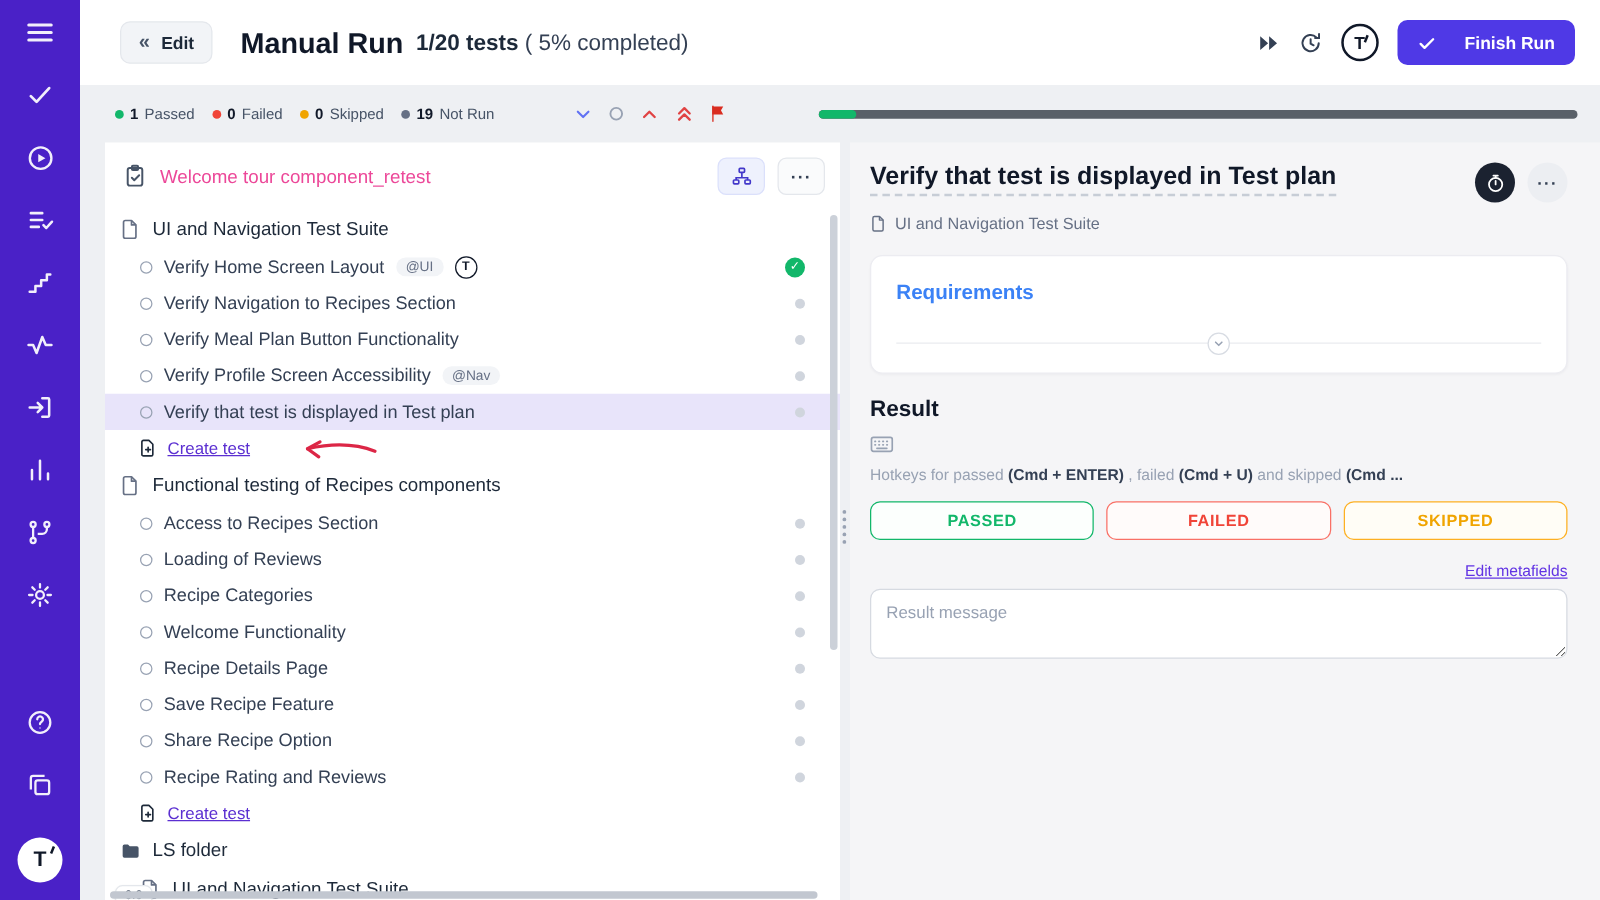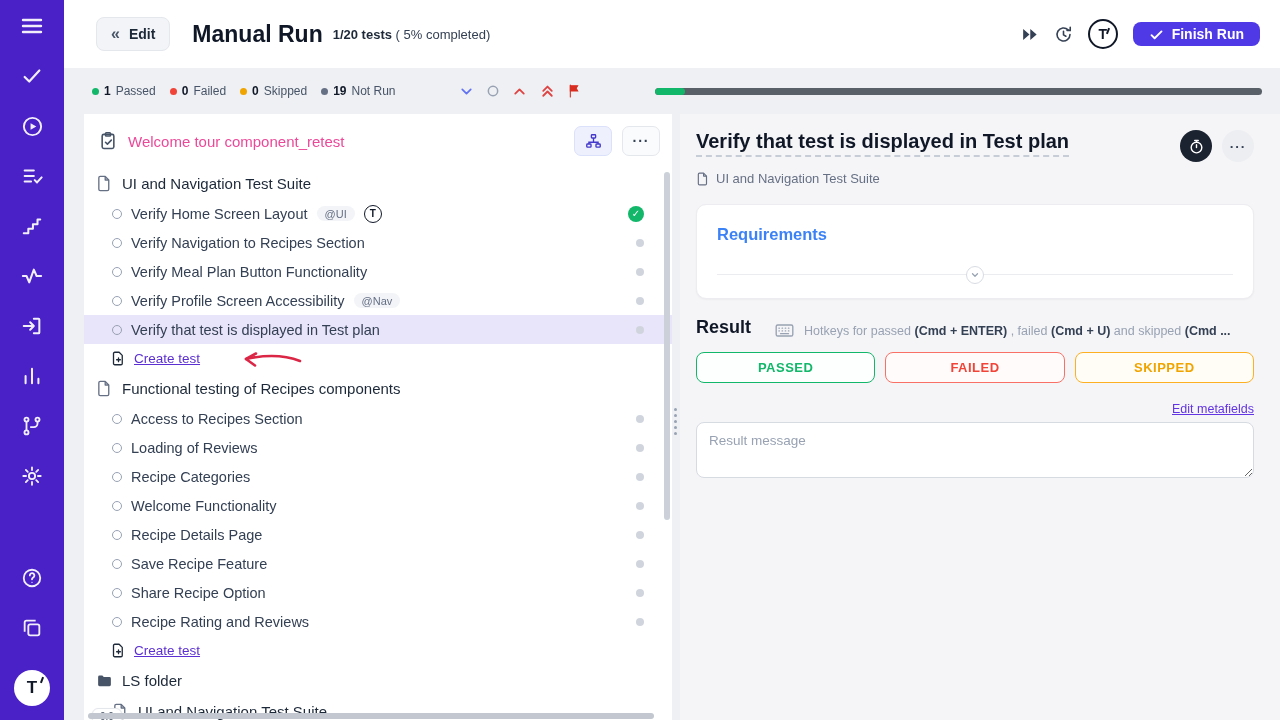--- a/index.html
+++ b/index.html
@@ -22,29 +22,29 @@
   .main { flex:1; display:flex; flex-direction:column; min-width:0; }
 
   
   .topbar { height:68px; background:#fff; display:flex; align-items:center;
     padding:0 20px 0 32px; flex-shrink:0; }
   .runs-btn { display:flex; align-items:center; gap:9px; height:34px; padding:0 14px;
     background:#f2f4f7; border:1px solid #e4e7ec; border-radius:8px; font-size:14px;
     font-weight:600; color:#1d2939; cursor:pointer; font-family:inherit; }
   .chev2-left { font-size:16px; color:#475467; line-height:1; }
   .page-title { font-size:23px; font-weight:700; color:#101828; margin-left:22px; }
-  .subtitle { margin-left:10px; font-size:13px; color:#1d2939; }
+  .subtitle { margin-left:10px; font-size:18px; color:#1d2939; }
   .subtitle .b { font-weight:700; }
   .subtitle .l { color:#344054; }
   .topbar-right { margin-left:auto; display:flex; align-items:center; gap:15px; }
   .tb-ic { color:#344054; display:flex; cursor:pointer; }
   .logo-circle { width:30px; height:30px; border:2px solid #101828; border-radius:50%;
     background:#fff; display:flex; align-items:center; justify-content:center;
     font-weight:700; font-size:14px; color:#101828; position:relative; cursor:pointer; }
-  .finish-btn { display:flex; align-items:center; gap:8px; height:24px; padding:0 16px;
+  .finish-btn { display:flex; align-items:center; gap:23px; height:36px; padding:0 16px;
     background:#4f39e6; border:none; border-radius:8px; color:#fff; font-size:14px;
     font-weight:600; cursor:pointer; font-family:inherit; }
 
   
   .statusbar { height:46px; display:flex; align-items:center; padding:0 18px 0 28px; flex-shrink:0; }
   .legend { display:flex; align-items:center; gap:14px; }
   .leg { display:flex; align-items:center; gap:5px; font-size:12px; color:#475467; }
   .dot { width:7px; height:7px; border-radius:50%; }
   .cnt { font-weight:700; color:#101828; }
   .sort-icons { display:flex; align-items:center; gap:11px; margin-left:62px; }
@@ -103,21 +103,21 @@
   .dmore-btn { width:32px; height:32px; border-radius:50%; background:#eceef2; color:#344054; border:none;
     display:flex; align-items:center; justify-content:center; cursor:pointer; font-weight:700; letter-spacing:1px; }
   .crumb { display:flex; align-items:center; gap:6px; margin-top:9px; color:#667085; font-size:13px; }
   .card { margin-top:18px; background:#fff; border:1px solid #ececf1; border-radius:10px;
     padding:20px 20px 14px; box-shadow:0 1px 2px rgba(16,24,40,.04); }
   .req-title { font-size:16.5px; font-weight:700; color:#3b82f6; }
   .req-div { margin-top:30px; position:relative; border-top:1px solid #eaecf0; height:10px; }
   .chev-circle { position:absolute; left:50%; top:-9px; transform:translateX(-50%); width:18px; height:18px;
     background:#fff; border:1px solid #d8dce3; border-radius:50%; display:flex; align-items:center;
     justify-content:center; color:#98a2b3; cursor:pointer; }
-  .result-row { margin-top:18px; display:flex; align-items:flex-end; gap:10px; white-space:nowrap; overflow:hidden; }
+  .result-row { margin-top:18px; display:flex; align-items:flex-start; gap:10px; white-space:nowrap; overflow:hidden;flex-direction:column; }
   .result-title { font-size:18px; font-weight:700; color:#101828; margin-right:14px; }
   .hotkeys { font-size:12.5px; color:#98a2b3; overflow:hidden; text-overflow:ellipsis; }
   .hk { color:#344054; font-weight:700; }
   .rbtns { display:flex; gap:10px; margin-top:14px; }
   .rb { flex:1; height:31px; border-radius:8px; background:#fff; font-size:13px; font-weight:700;
     letter-spacing:.5px; display:flex; align-items:center; justify-content:center; cursor:pointer;
     font-family:inherit; }
   .rb.p { border:1.5px solid #12b76a; color:#12b76a; background:#fcfffd; }
   .rb.f { border:1.5px solid #f97066; color:#f04438; background:#fffbfa; }
   .rb.s { border:1.5px solid #fdb022; color:#f0a400; background:#fffdf6; }

